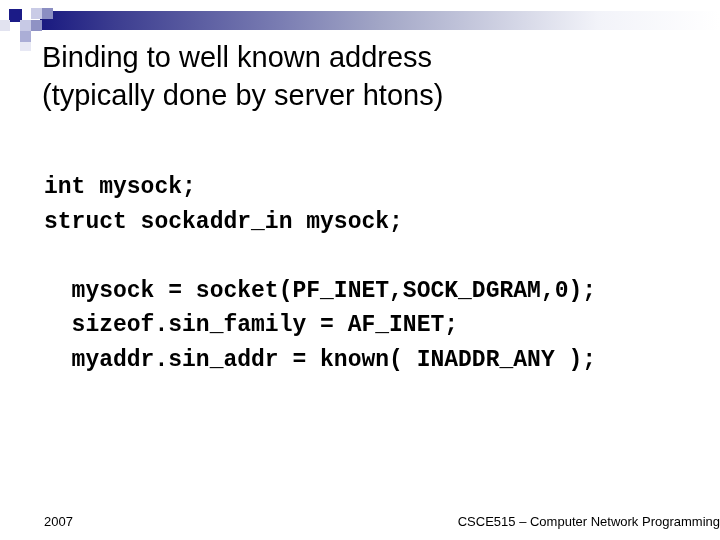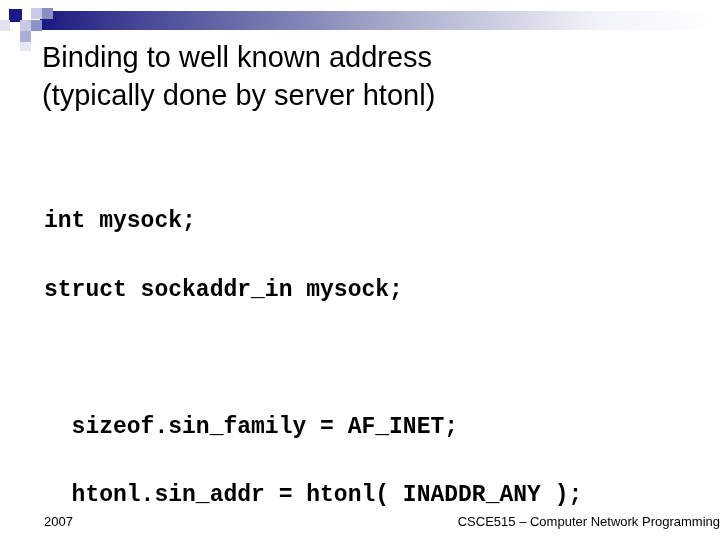--- a/index.html
+++ b/index.html
@@ -60,21 +60,20 @@
     width: 660px;
     font-family: "Liberation Mono", "DejaVu Sans Mono", monospace;
     font-weight: bold;
     font-size: 23px;
     color: #000000;
   }
   .code-line {
     white-space: pre;
     height: 34.5px;
     line-height: 34.5px;
-    margin-top: 34px;
   }
 
   
   .footer-year {
     position: absolute;
     left: 44px;
     top: 514px;
     font-size: 13px;
     color: #000000;
     text-align: right;
@@ -99,28 +98,29 @@
   <div class="decor-square sq-p1"></div>
   <div class="decor-square sq-m1"></div>
   <div class="decor-square sq-p2"></div>
   <div class="decor-square sq-p3"></div>
   <div class="decor-square sq-m2"></div>
   <div class="decor-square sq-m3"></div>
   <div class="decor-square sq-p4"></div>
 
   <div class="title">
     <div>Binding to well known address</div>
-    <div>(typically done by server htonl)</div>
+    <div>(typically done by server htons)</div>
   </div>
 
   <div class="code">
     <div class="code-line">int mysock;</div>
     <div class="code-line">struct sockaddr_in mysock;</div>
     <div class="code-line"></div>
+    <div class="code-line">  mysock = socket(PF_INET,SOCK_DGRAM,0);</div>
     <div class="code-line">  sizeof.sin_family = AF_INET;</div>
-    <div class="code-line">  htonl.sin_addr = htonl( INADDR_ANY );</div>
+    <div class="code-line">  myaddr.sin_addr = known( INADDR_ANY );</div>
     <div class="code-line"></div>
   </div>
 
   <div class="footer-year">2007</div>
   <div class="footer-course">CSCE515 – Computer Network Programming</div>
 
 </div>
 
 </body></html>

